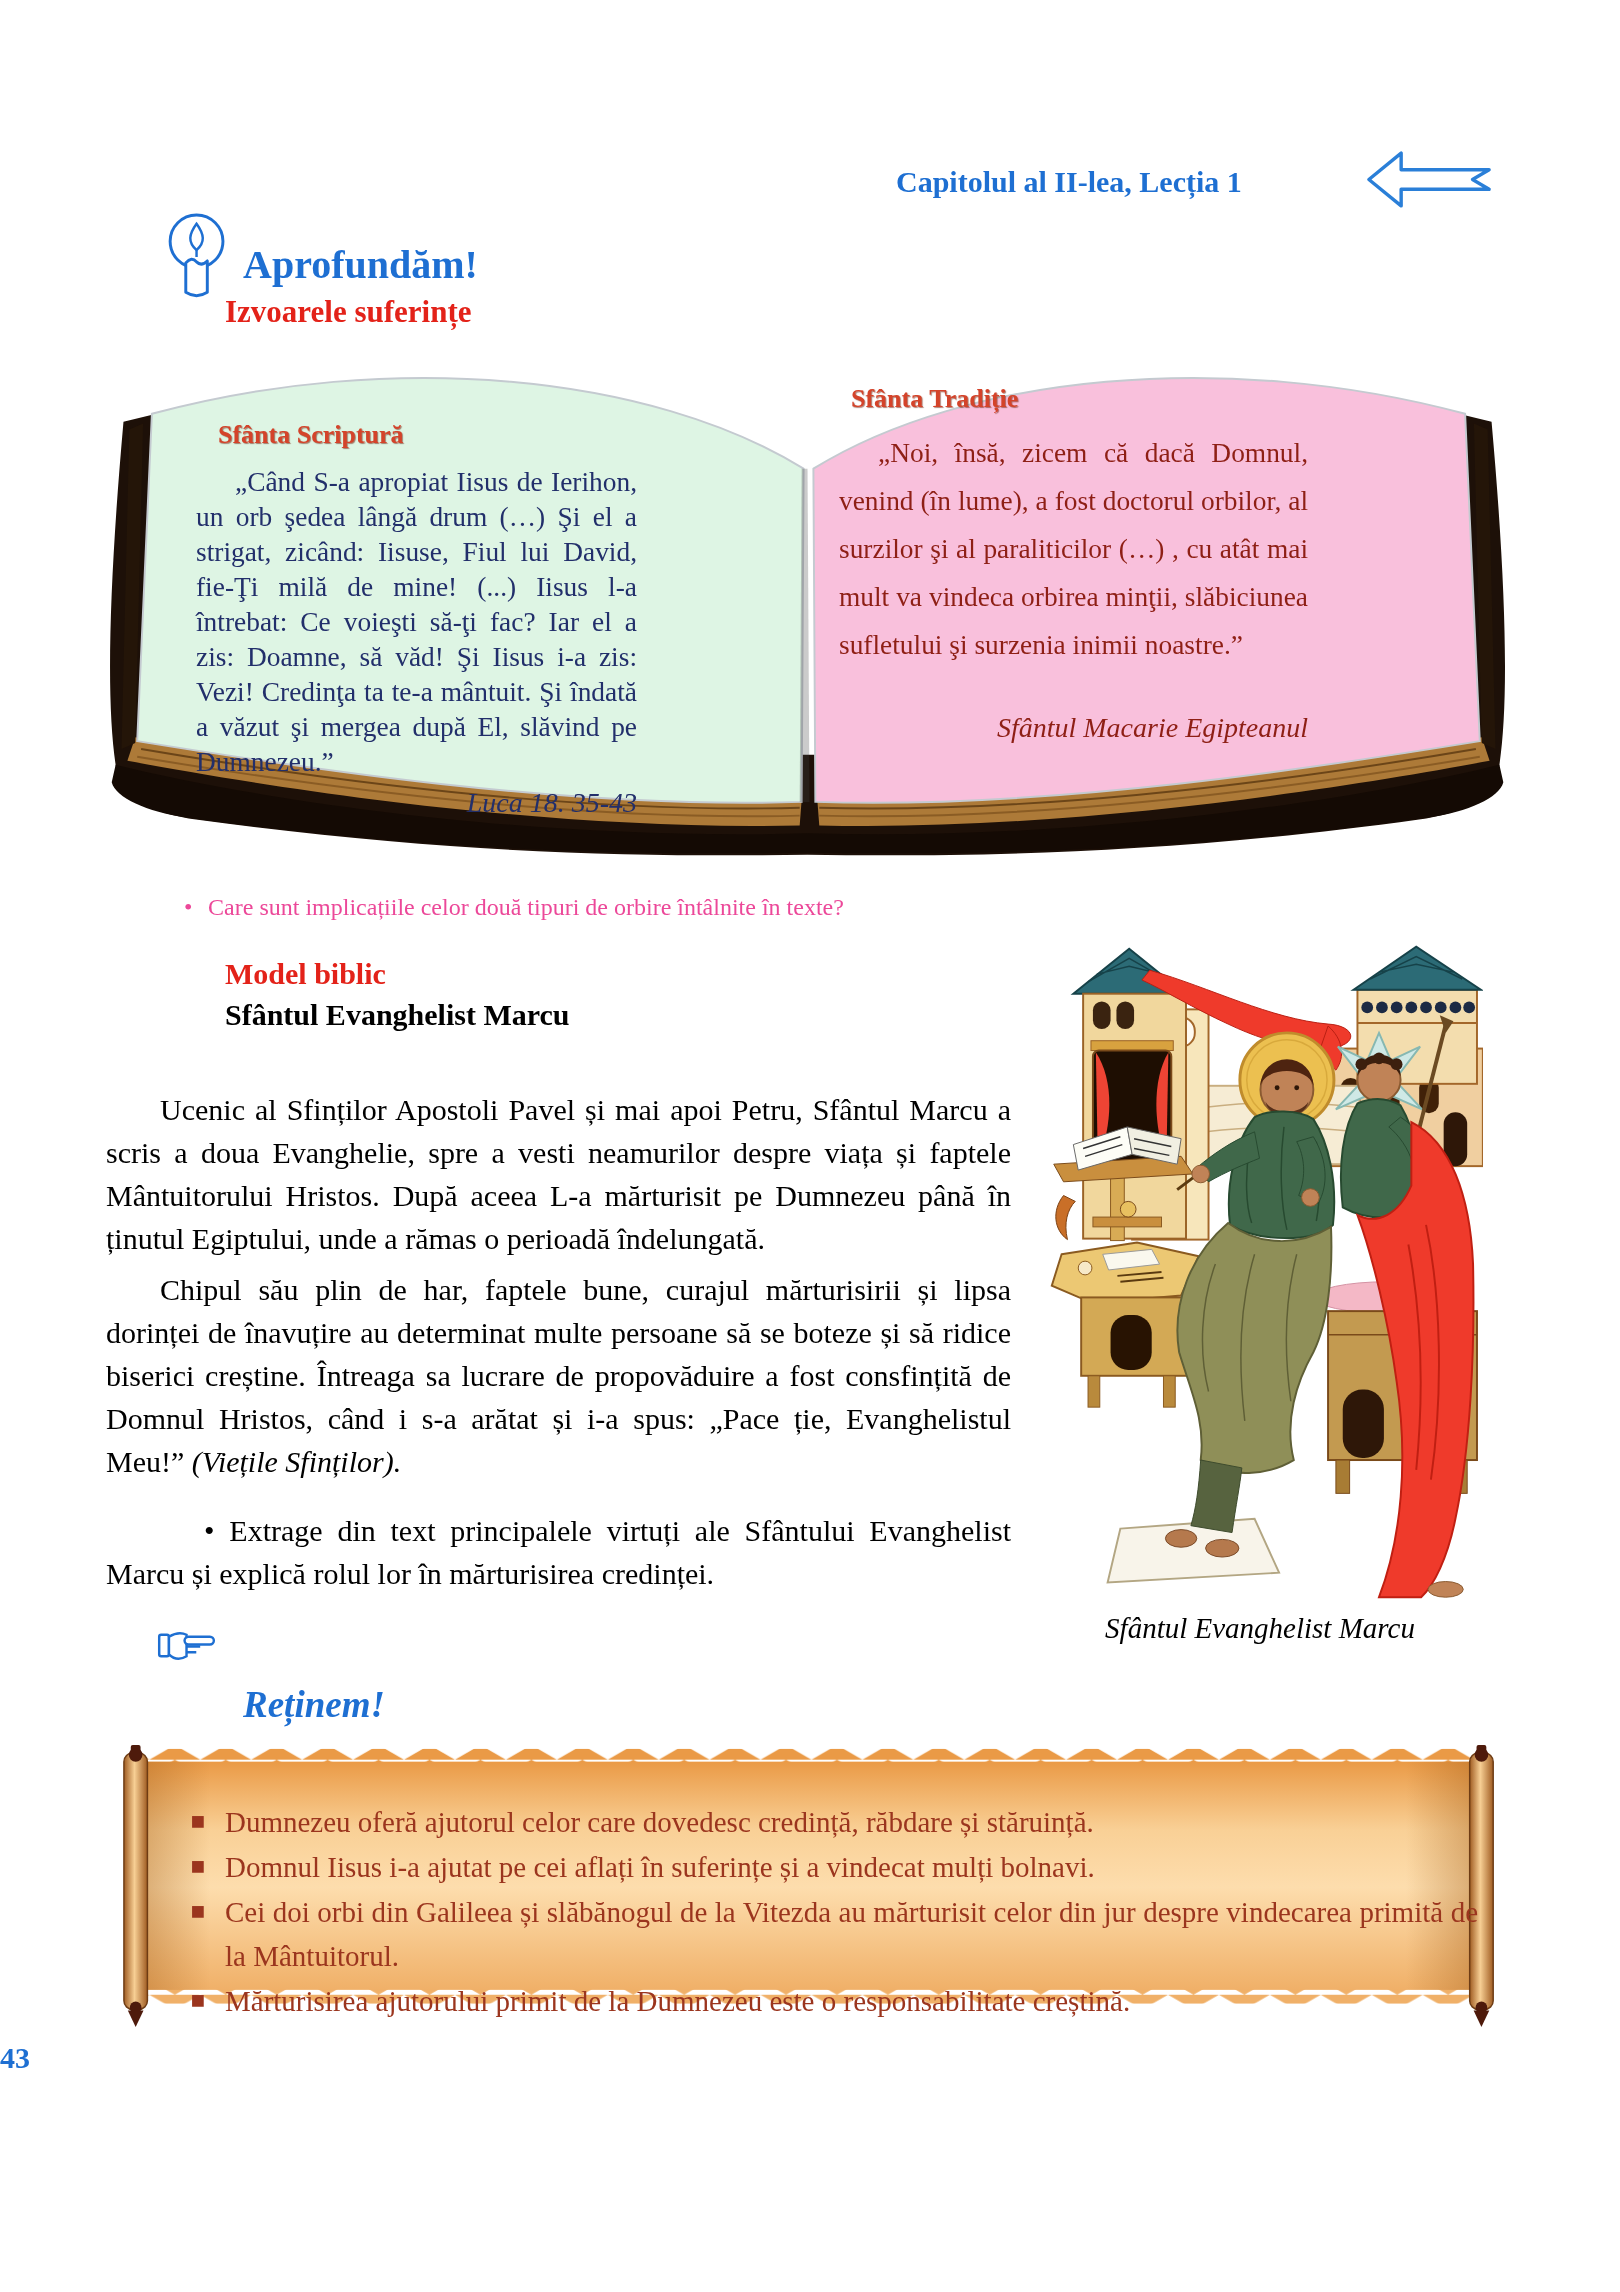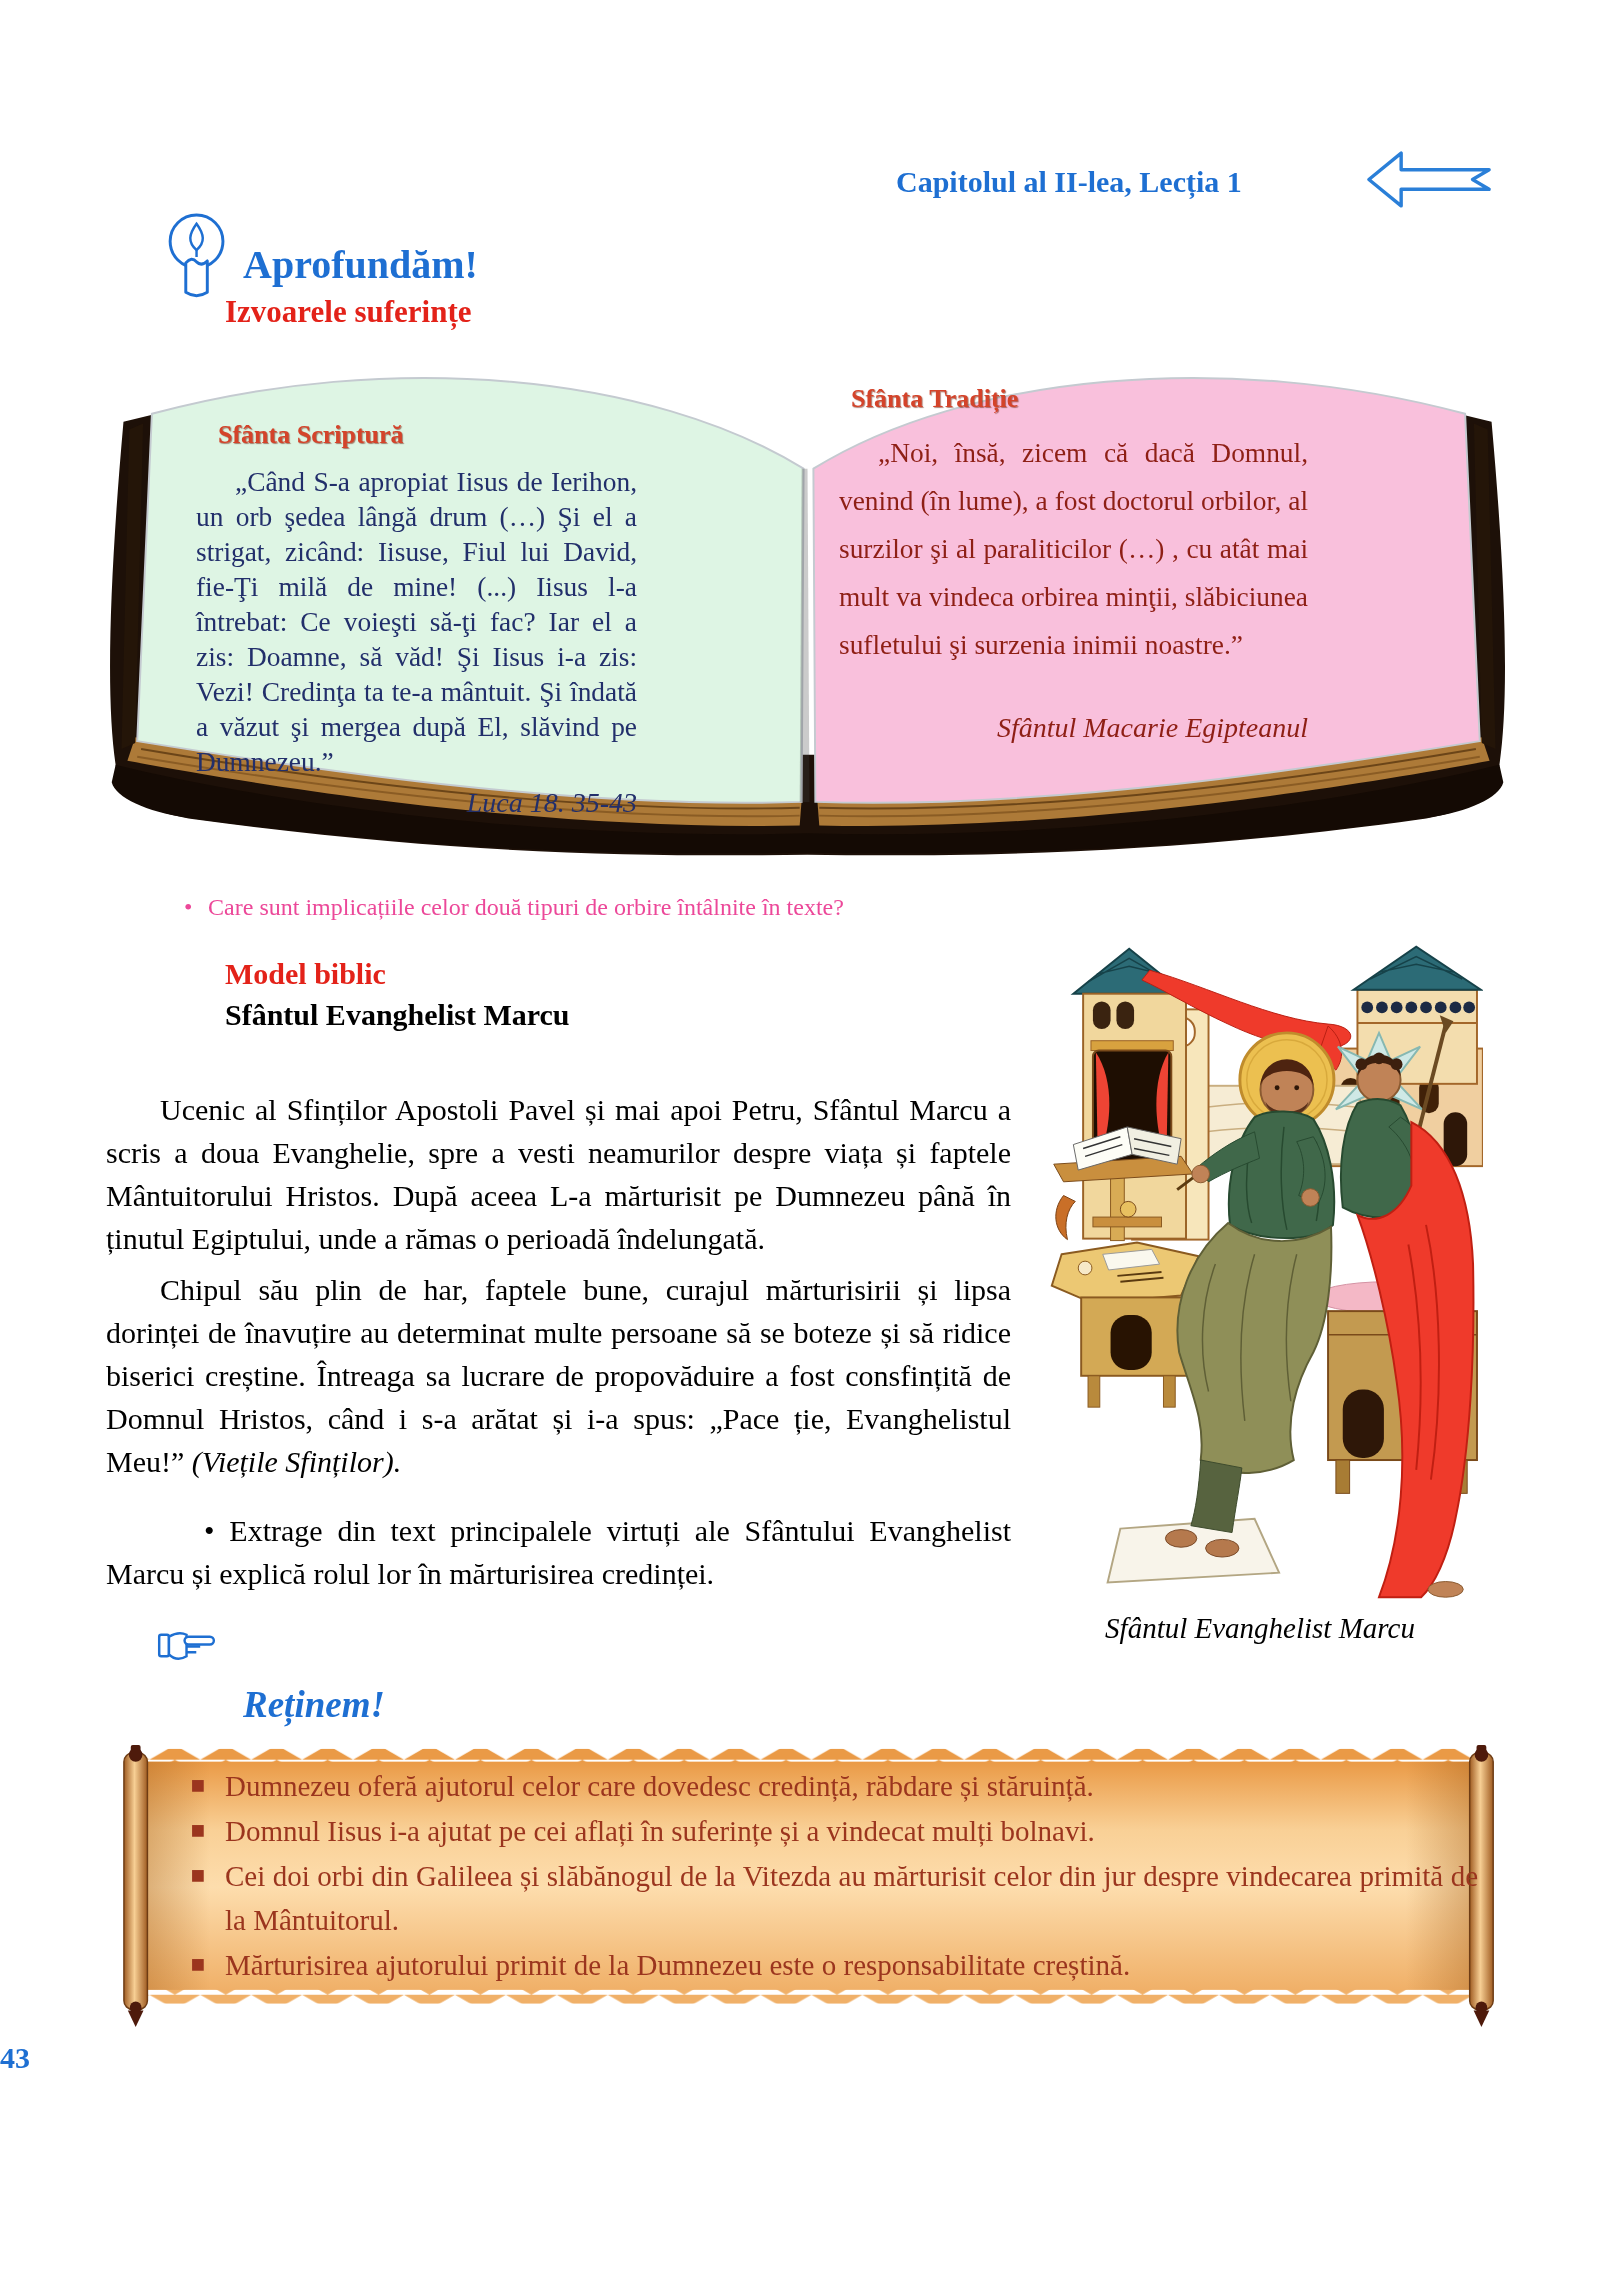--- a/index.html
+++ b/index.html
@@ -34,21 +34,21 @@
   .task-bullet{margin-top:25.5px !important;text-indent:98px !important;}
   .task-bullet::before{content:"•  ";}
   
   .hand-icon{left:157px;top:1625px;}
   .retain-title{left:243px;top:1683px;font-size:37px;font-weight:bold;color:var(--accent-blue,#1e6fd2);font-style:italic;}
   
   .saint-img{left:1034px;top:931px;}
   .caption{left:1037px;top:1612px;width:446px;text-align:center;font-style:italic;font-size:29px;color:#000;}
   
   .scroll-svg{left:98px;top:1745px;}
-  .scroll-list{left:188px;top:1764px;width:1290px;list-style:none;margin:0;padding:0;font-size:29px;line-height:44px;color:var(--scroll-text,#9b351e);}
+  .scroll-list{left:188px;top:1800px;width:1290px;list-style:none;margin:0;padding:0;font-size:29px;line-height:44px;color:var(--scroll-text,#9b351e);}
   .scroll-list li{position:relative;padding-left:37px;text-align:justify;margin-bottom:1px;}
   .scroll-list li::before{content:"▪";position:absolute;left:2px;top:-2px;font-size:23.5px;font-family:"DejaVu Sans",sans-serif;}
   
   .page-num{left:0;top:2041px;width:1620px;text-align:left;font-size:30px;font-weight:bold;color:var(--accent-blue,#1e6fd2);}
 </style>
 </head>
 <body>
 
 <div class="abs chapter-title">Capitolul al II-lea, Lecția 1</div>
 <div class="abs back-arrow">

